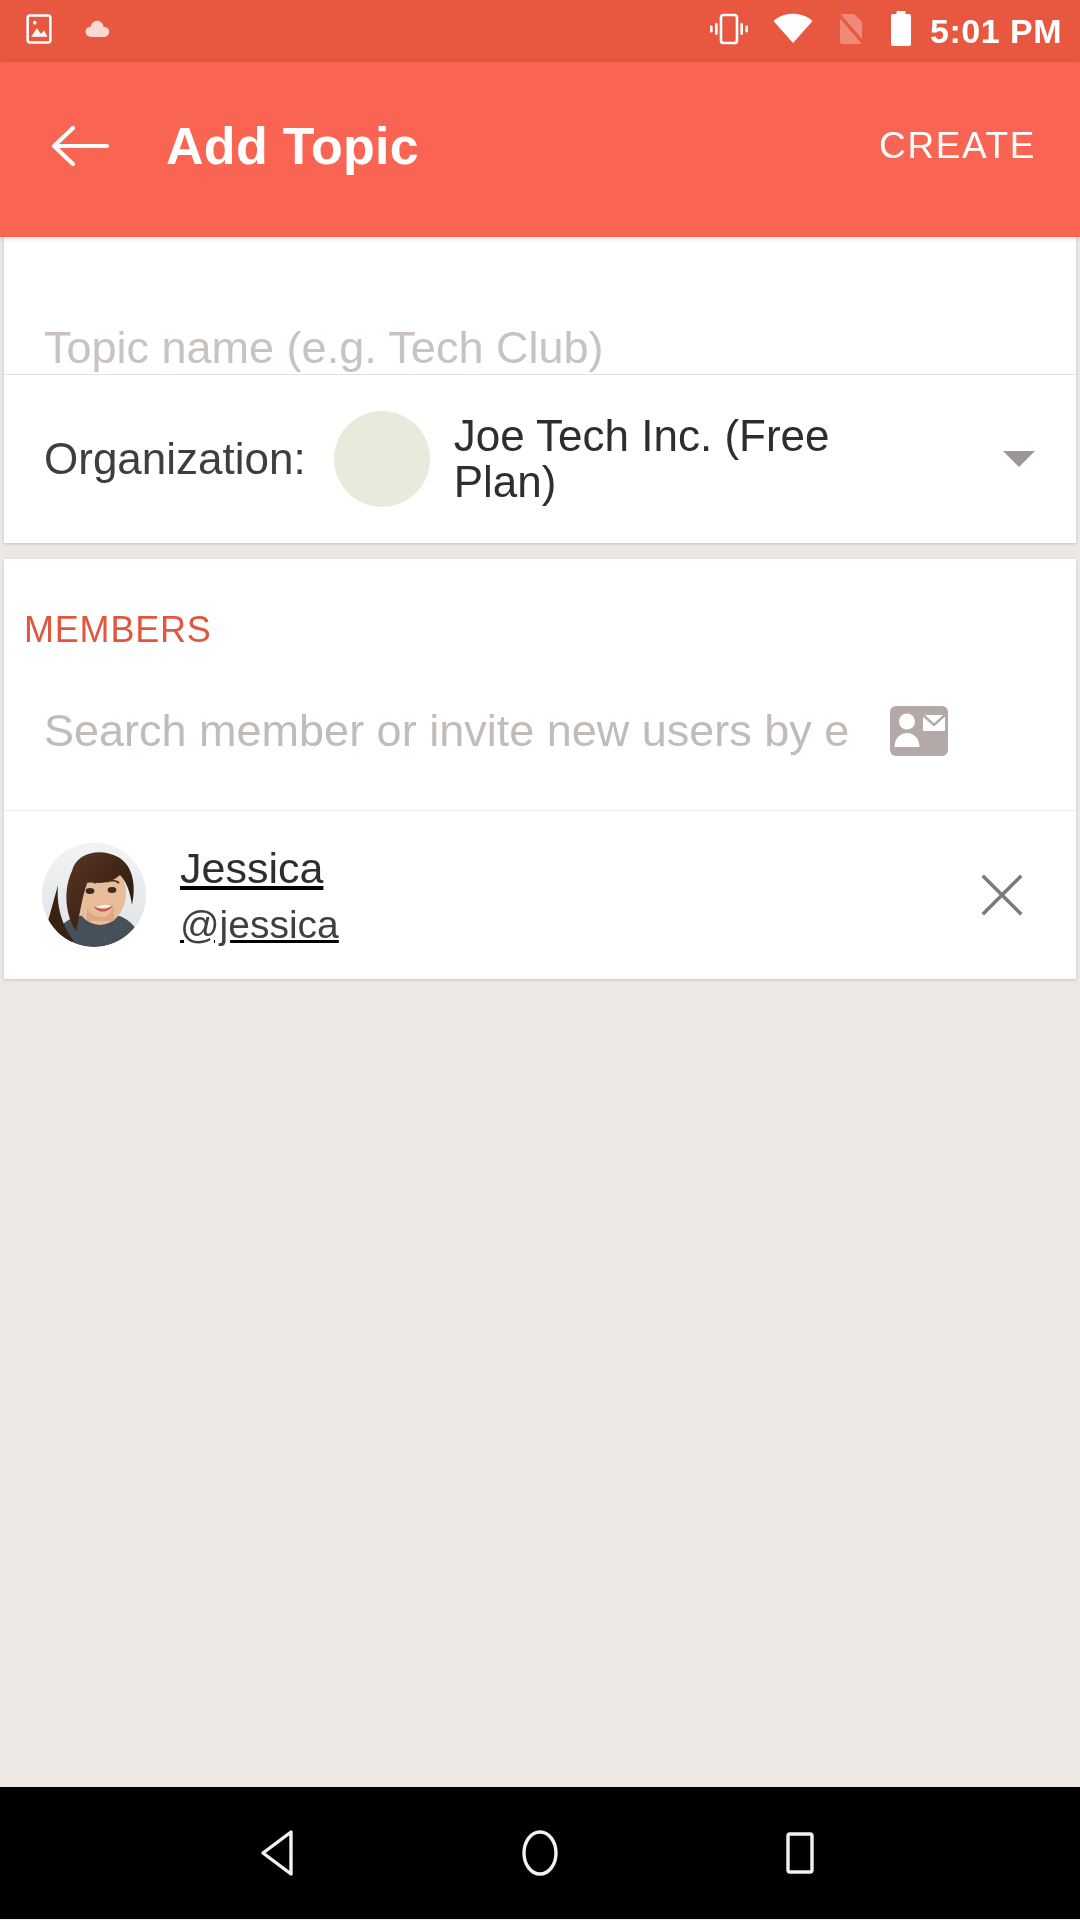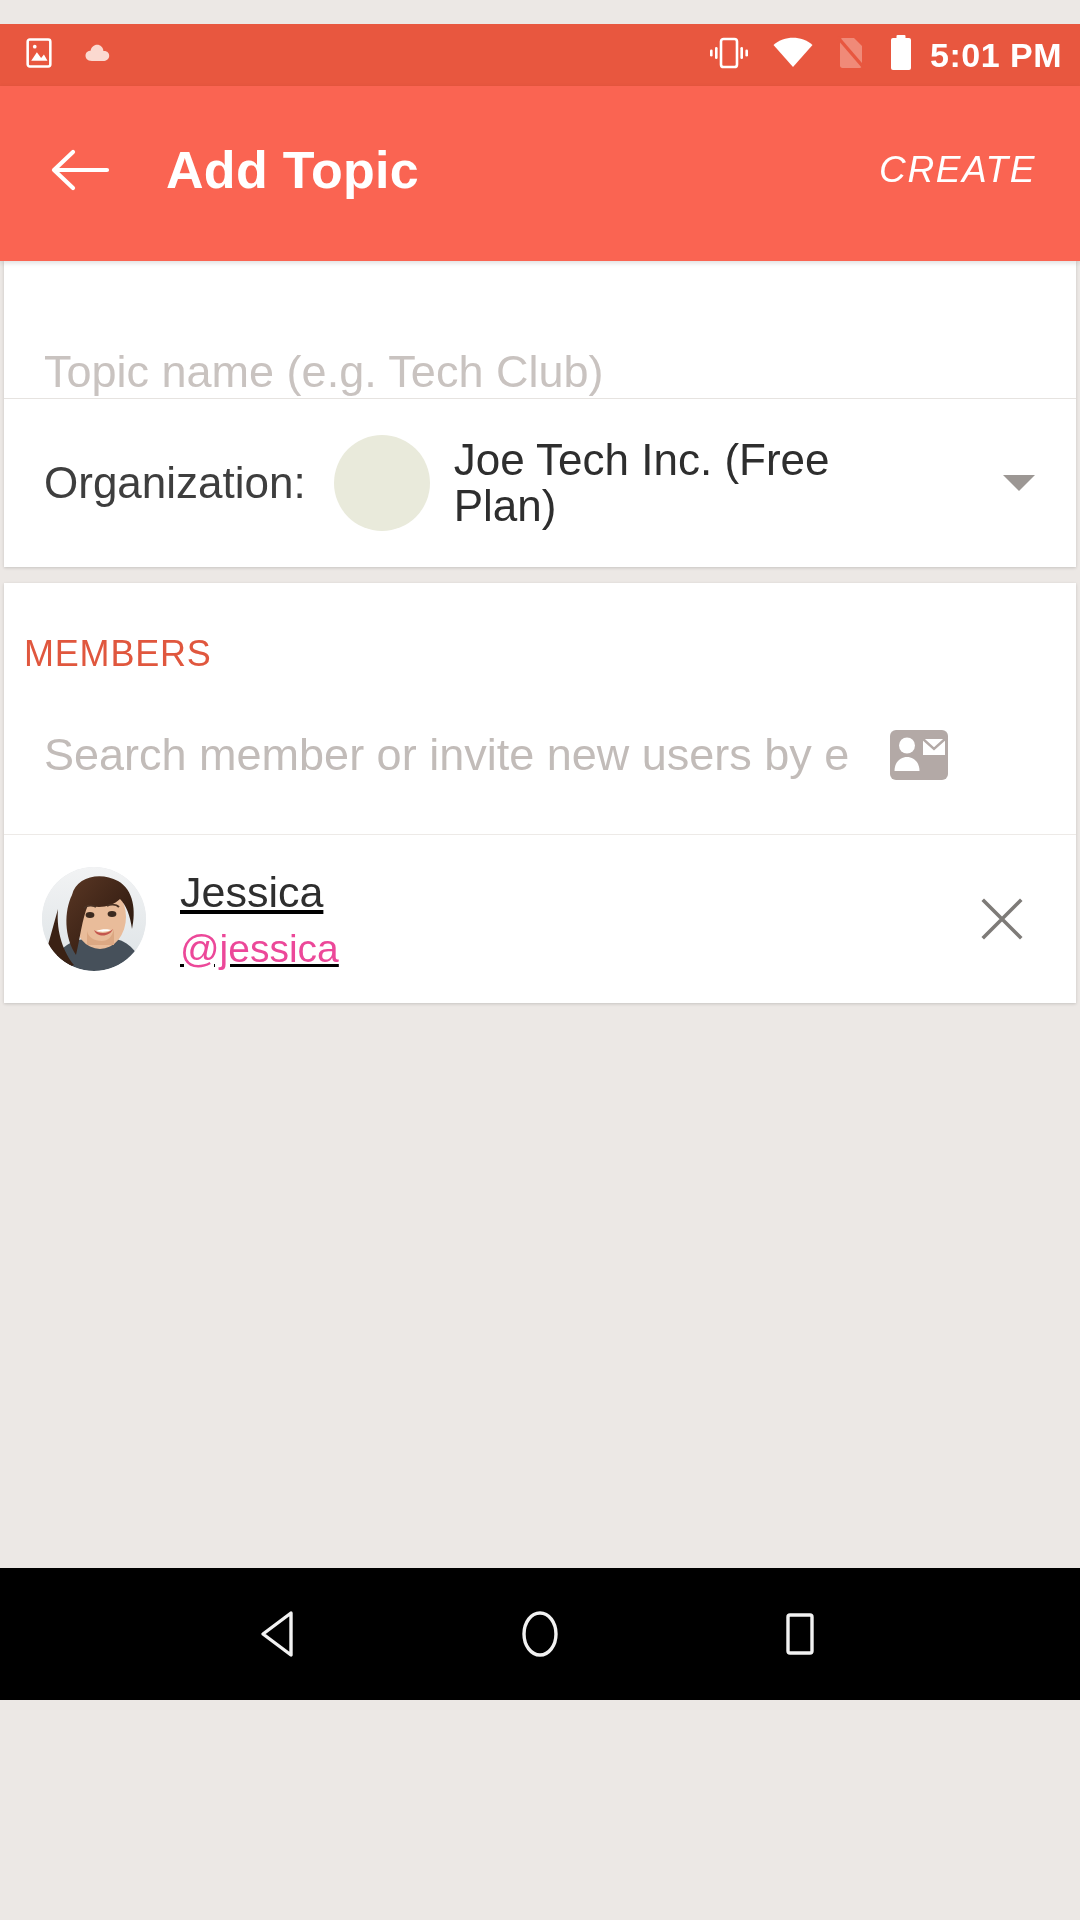--- a/index.html
+++ b/index.html
@@ -2,21 +2,21 @@
 <html><head>
 <meta charset="utf-8">
 <style>
   * { margin:0; padding:0; box-sizing:border-box; }
   html, body {
     width:1080px; height:1920px;
     background:#ECE8E5;
     font-family:"Liberation Sans", sans-serif;
     overflow:hidden;
   }
-  #screen { position:relative; width:1080px; height:1676px; display:flex; flex-direction:column;margin-top:24px; }
+  #screen { position:relative; width:1080px; height:1919px; display:flex; flex-direction:column; }
 
   
   .status-bar {
     height:62px; flex:0 0 62px;
     background:#E8573F;
     display:flex; align-items:center;
     padding:0 18px 0 22px;
     color:#fff;
   }
   .status-left { display:flex; align-items:center; gap:26px; }
@@ -36,21 +36,21 @@
     box-shadow:0 2px 5px rgba(0,0,0,0.13);
     position:relative; z-index:6;
   }
   .back-btn { width:80px; height:80px; display:flex; align-items:center; justify-content:center; flex:0 0 80px; }
   .app-title {
     color:#fff; font-size:52px; font-weight:bold;
     margin-left:46px; letter-spacing:0.3px; white-space:nowrap;
   }
   .create-btn {
     margin-left:auto; color:#fff; font-size:37px;
-    letter-spacing:1.6px; padding:18px 14px; white-space:nowrap;font-style:italic;
+    letter-spacing:1.6px; padding:18px 14px; white-space:nowrap;
   }
 
   
   .content { flex:1 1 auto; position:relative; overflow:hidden; }
   .card {
     background:#FFFFFF;
     margin:0 4px;
     box-shadow:0 1px 3px rgba(0,0,0,0.16);
   }
   .card.first { margin-top:0; }
@@ -126,21 +126,21 @@
     height:168px; display:flex; align-items:center;
     padding:0 44px 0 38px;
   }
   .member-avatar {
     width:104px; height:104px; border-radius:50%;
     flex:0 0 104px; overflow:hidden; position:relative;
     background:#E7E9EC;
   }
   .member-text { margin-left:34px;text-decoration:underline; }
   .member-name { font-size:43px; color:#2E2E2E; line-height:1.18; }
-  .member-handle { font-size:39px; color:#ec4899; margin-top:10px; line-height:1.1; }
+  .member-handle { font-size:39px; color:#404040; margin-top:10px; line-height:1.1; }
   .member-remove { margin-left:auto; flex:0 0 60px; display:flex; align-items:center; justify-content:center; }
 
   
   .nav-bar {
     height:132px; flex:0 0 132px;
     background:#000; display:flex; align-items:center;
     justify-content:space-around; padding:0 150px;
   }
   .nav-btn { width:110px; height:110px; display:flex; align-items:center; justify-content:center; }
 </style>

